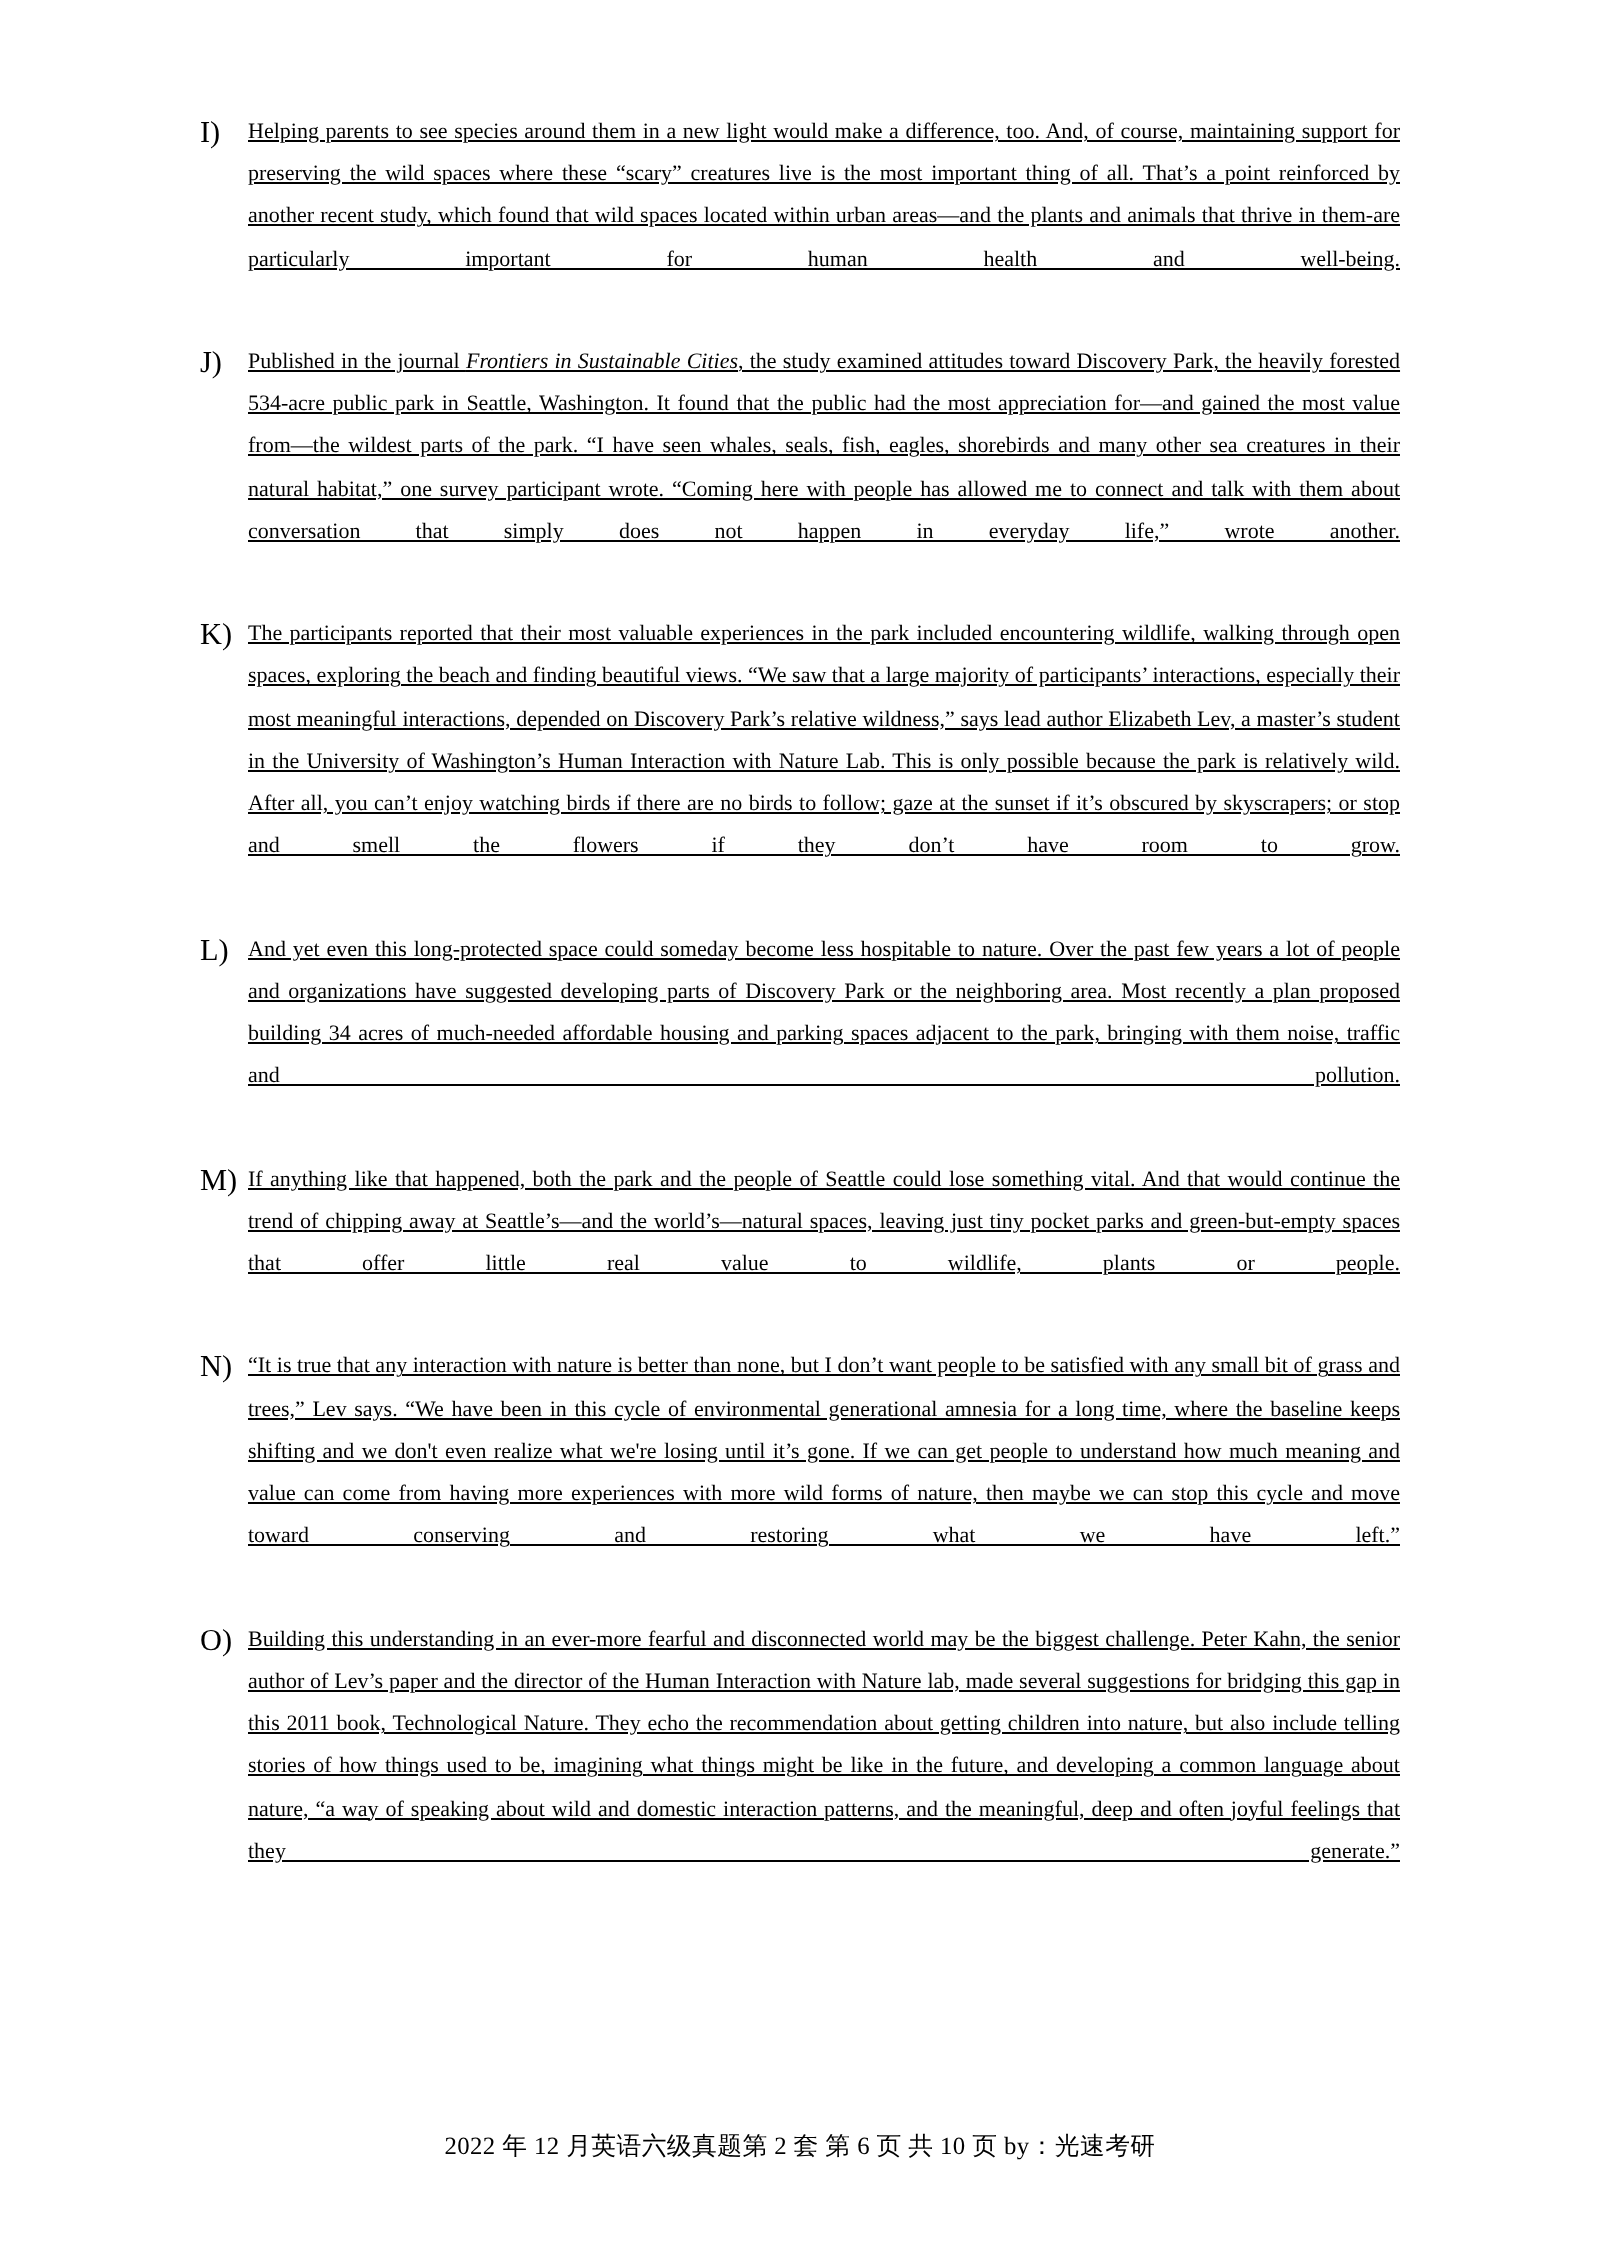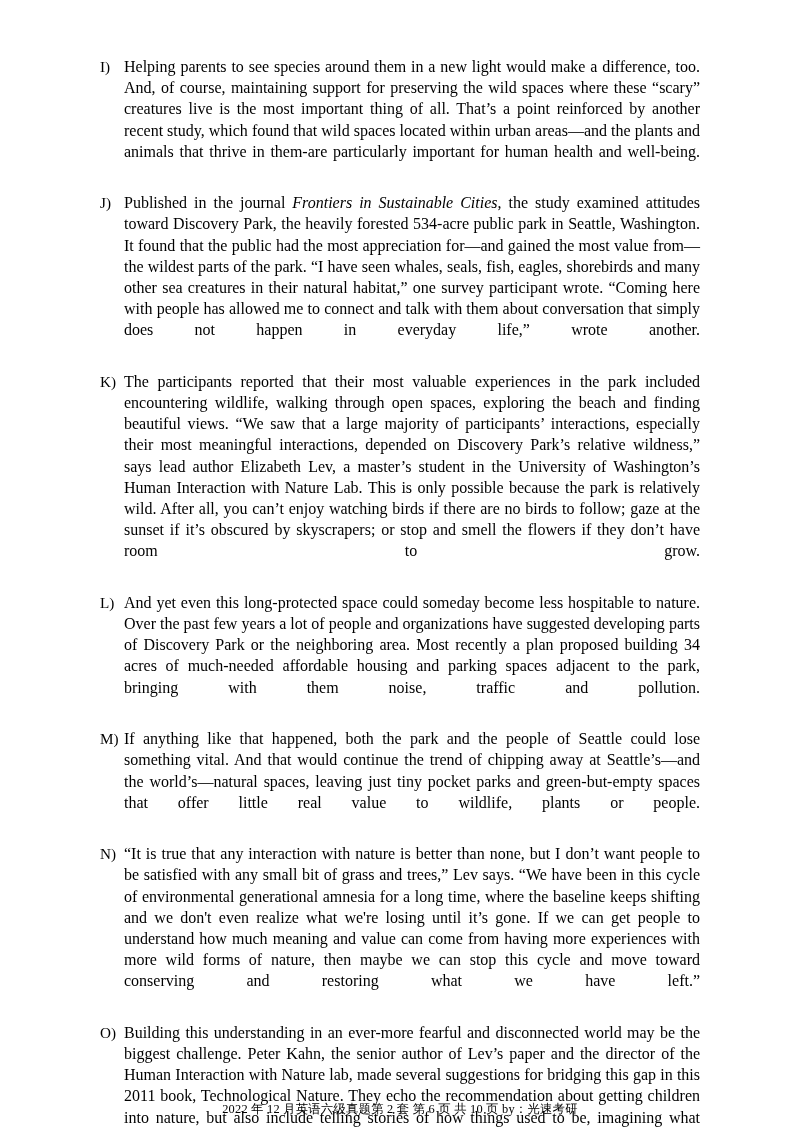--- a/index.html
+++ b/index.html
@@ -42,43 +42,44 @@
     flex: 0 0 auto;
     width: 24px;
     font-size: 15.2px;
     line-height: 21.2px;
     text-align: left;
     white-space: nowrap;
   }
 
   .para-body {
     flex: 1 1 auto;
-    font-size: 16px;
+    font-size: 11px;
     line-height: 21.2px;
     text-align: justify;
     text-justify: inter-word;
     hyphens: none;
+    text-decoration: underline;
   }
 
   
   .para-body::after {
     content: "";
     display: inline-block;
     width: 100%;
   }
 
   .para-body i,
   .para-body em {
     font-style: italic;
   }
 
   #footer {
     position: absolute;
     left: 0;
-    top: 1100px;
+    top: 1064px;
     width: 800px;
     text-align: center;
     font-size: 12.4px;
     line-height: 18px;
     font-family: "Liberation Serif", "DejaVu Serif", serif;
     color: #000000;
     letter-spacing: 0.2px;
   }
 </style>
 </head>

